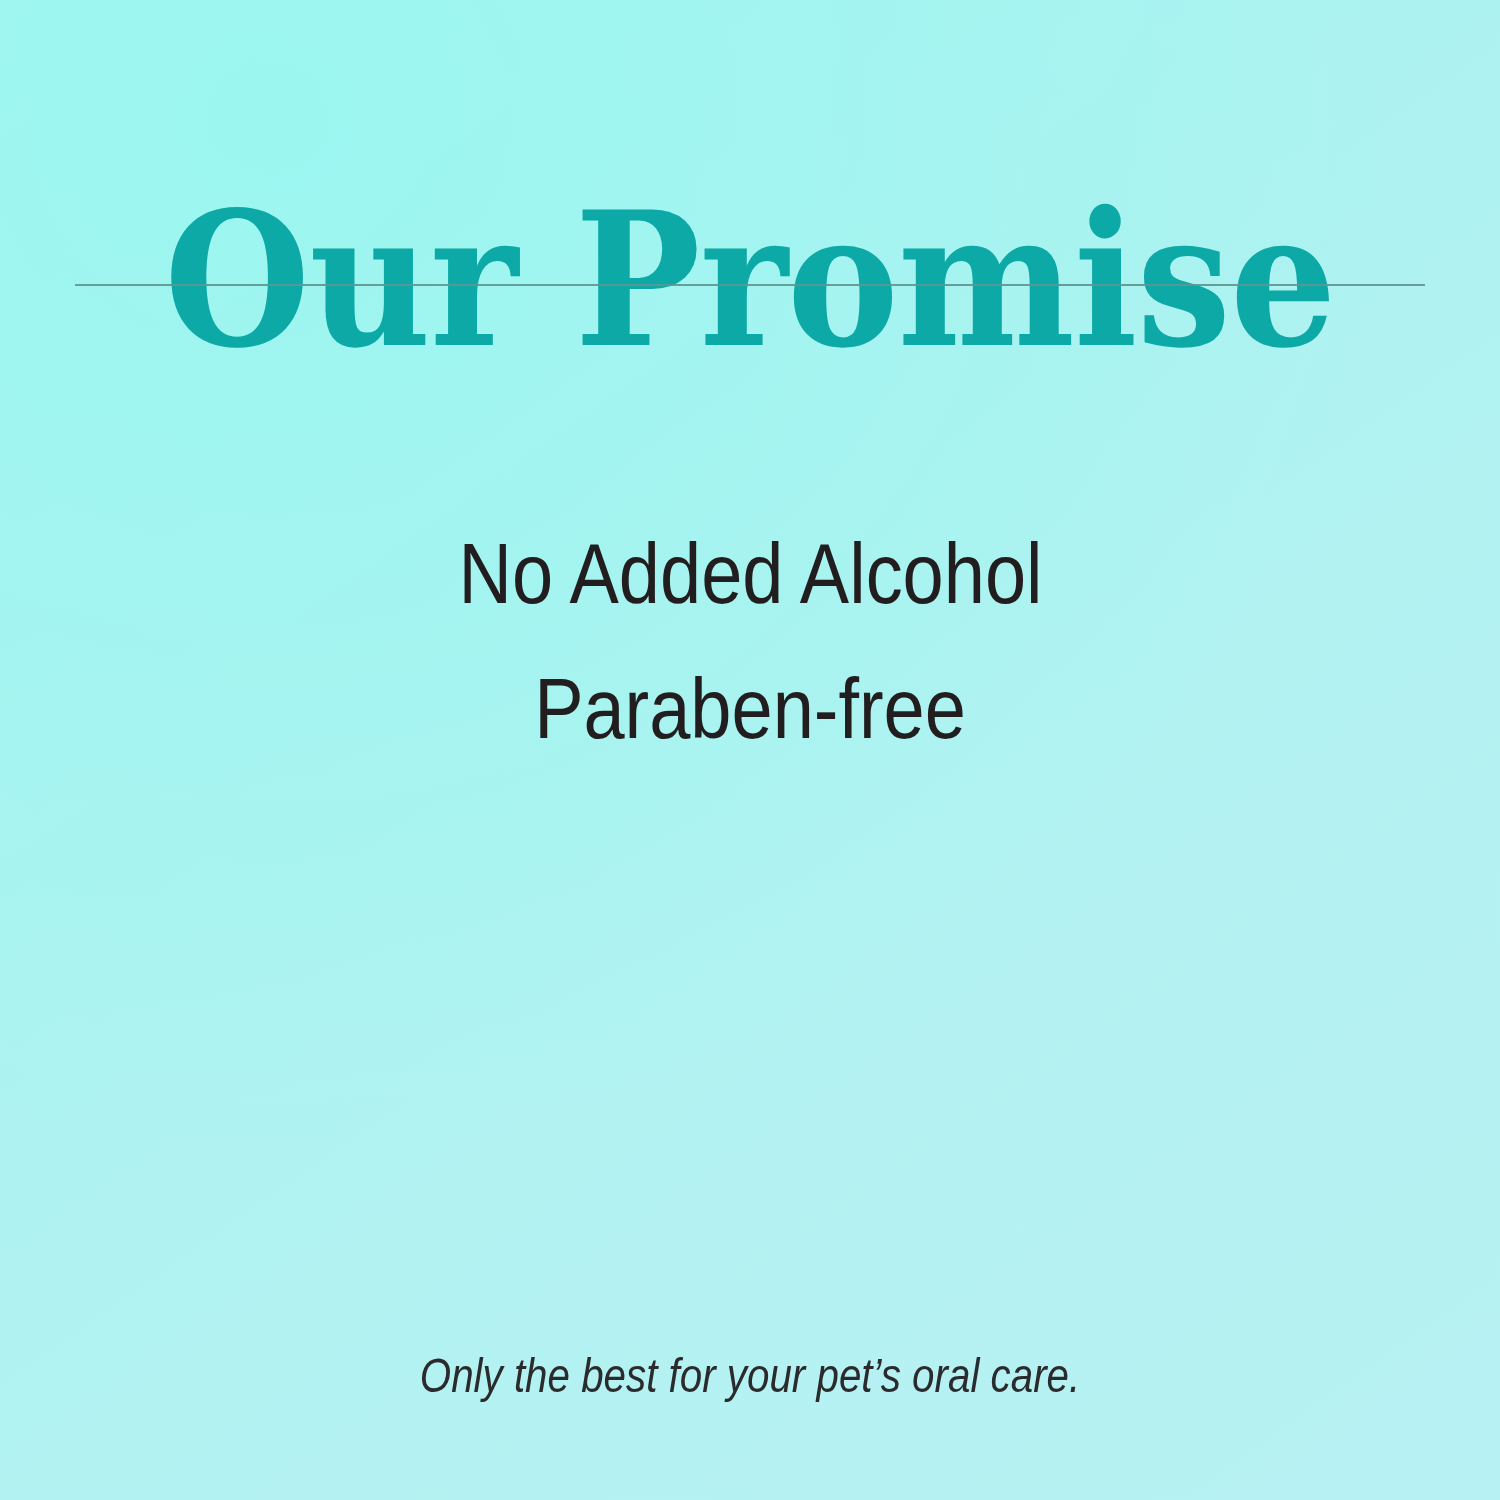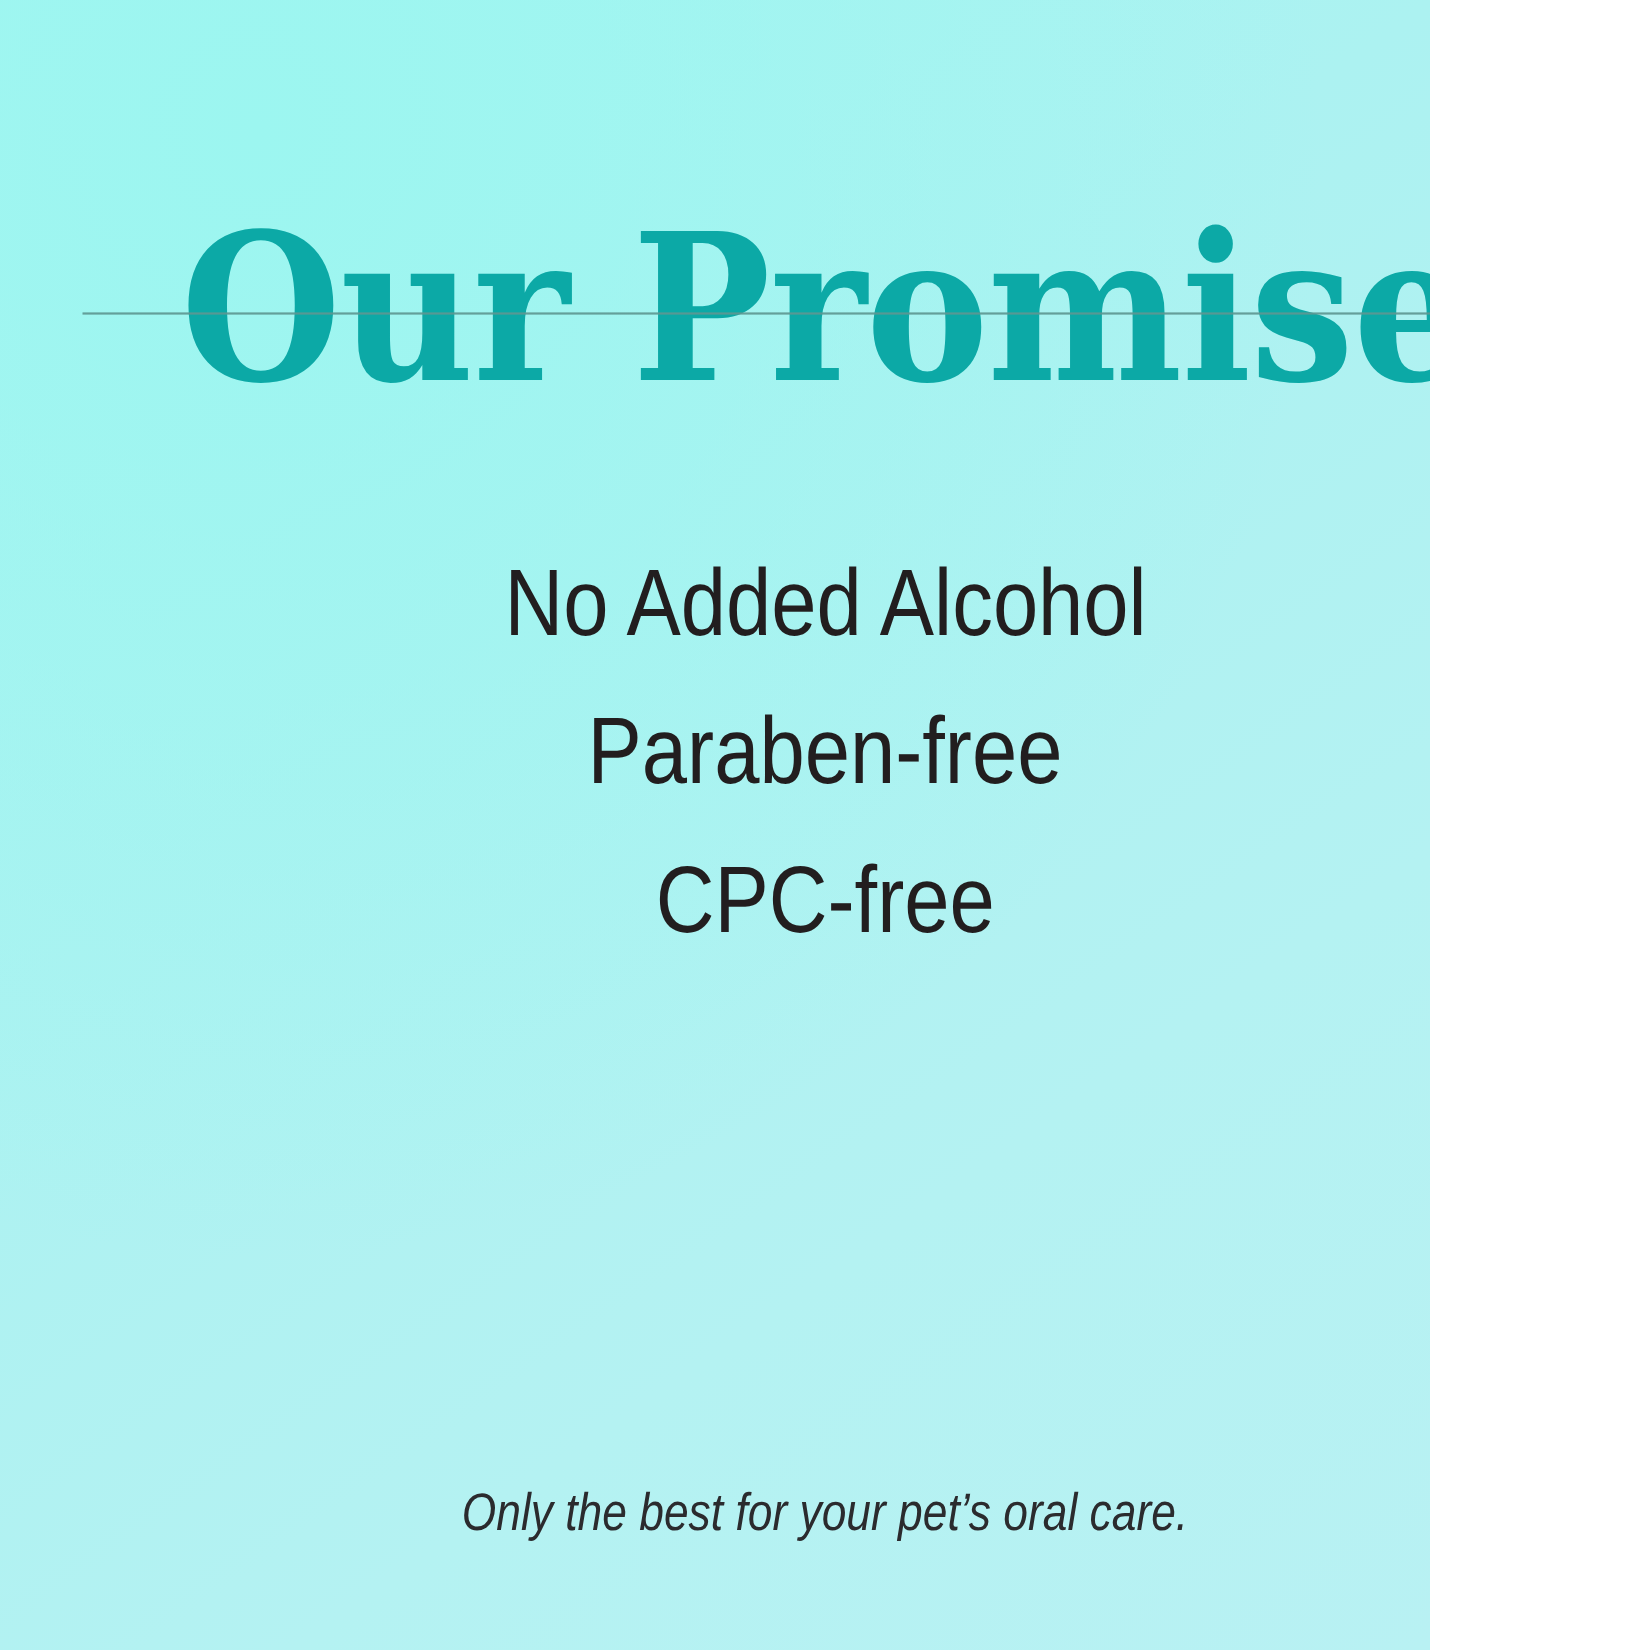--- a/index.html
+++ b/index.html
@@ -9,21 +9,21 @@
 
   body {
     width: 1500px;
     height: 1500px;
     overflow: hidden;
     font-family: "Liberation Sans", sans-serif;
   }
 
   #promise-card {
     position: relative;
-    width: 1300px;
+    width: 1500px;
     height: 1500px;
     box-sizing: border-box;
     background:
       radial-gradient(120% 110% at 18% 8%, #9CF6F0 0%, rgba(156,246,240,0) 62%),
       linear-gradient(145deg, #A4F5F1 0%, #ACF2F1 38%, #B4F2F2 70%, #B8F1F3 100%);
     overflow: hidden;
   }
 
   
   #header-block {
@@ -69,21 +69,21 @@
     width: 1500px;
     list-style: none;
     margin: 0;
     padding: 0;
   }
 
   .promise-item {
     width: 1500px;
     height: 135px;
     display: flex;
-    align-items: flex-start;
+    align-items: center;
     justify-content: center;
   }
 
   .promise-item-label {
     font-family: "Liberation Sans", sans-serif;
     font-weight: 400;
     font-size: 86px;
     line-height: 1;
     color: #221E1F;
     letter-spacing: 0px;
@@ -120,20 +120,17 @@
     <div id="title-divider"></div>
   </div>
 
   <ul id="promise-list">
     <li class="promise-item">
       <span class="promise-item-label">No Added Alcohol</span>
     </li>
     <li class="promise-item">
       <span class="promise-item-label">Paraben-free</span>
     </li>
-    <li class="promise-item">
-      <span class="promise-item-label">CPC-free</span>
-    </li>
   </ul>
 
   <div id="footer-tagline">Only the best for your pet’s oral care.</div>
 
 </div>
 
 </body></html>

